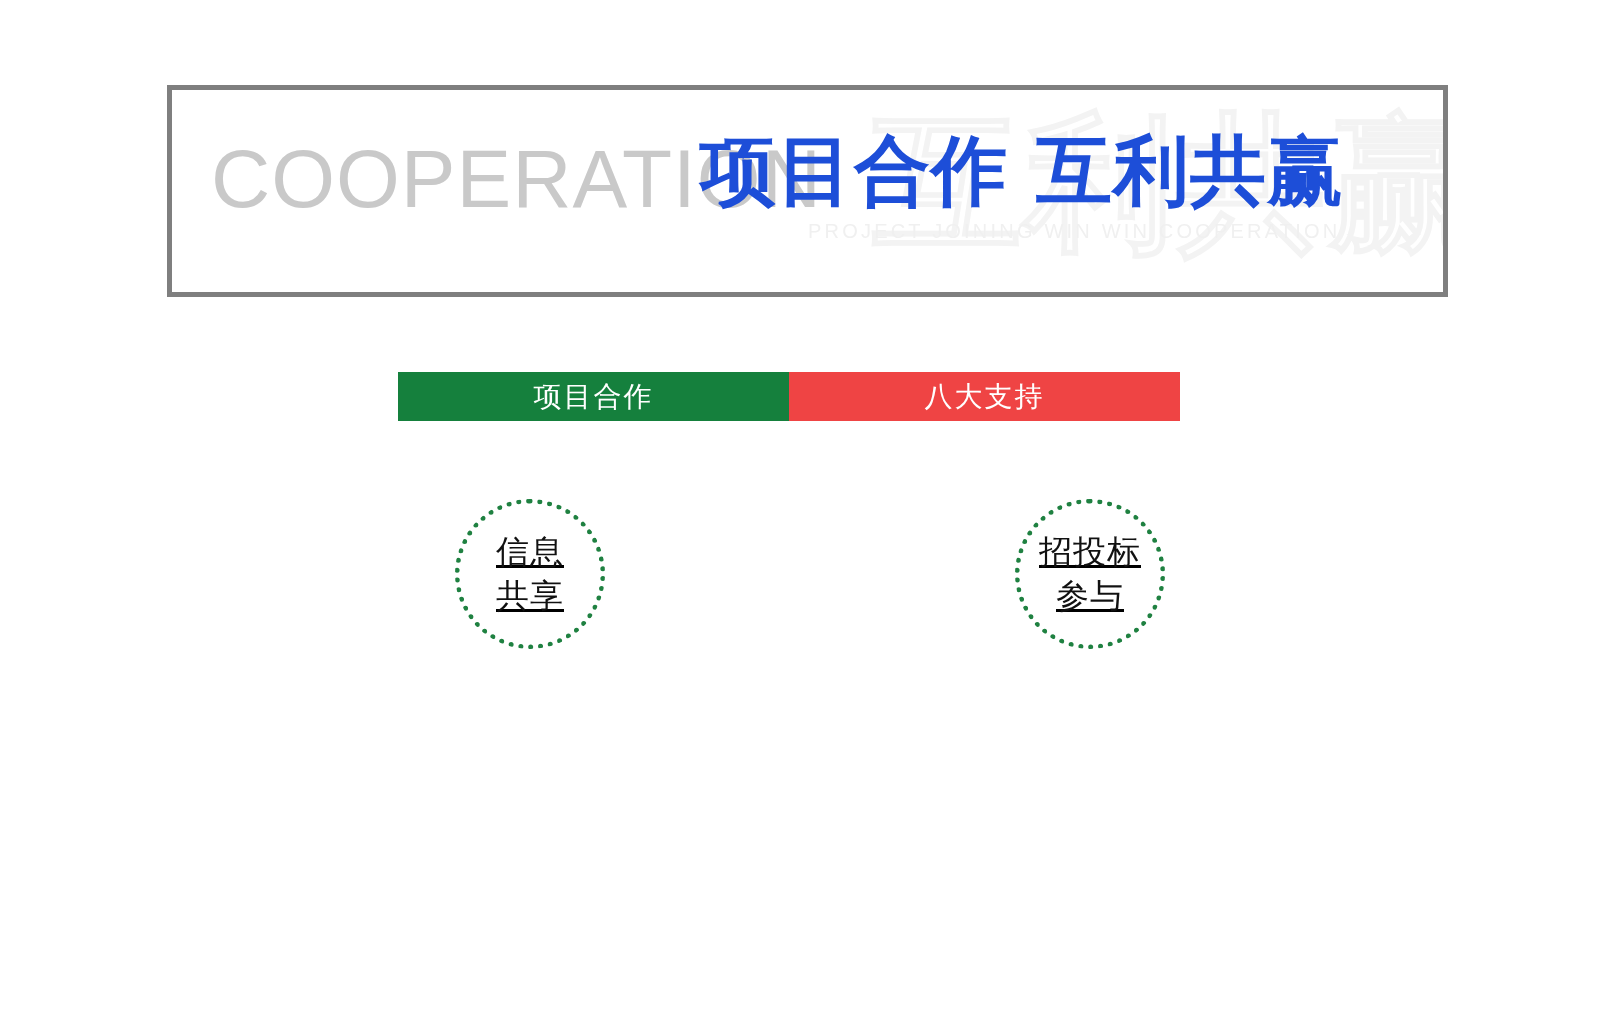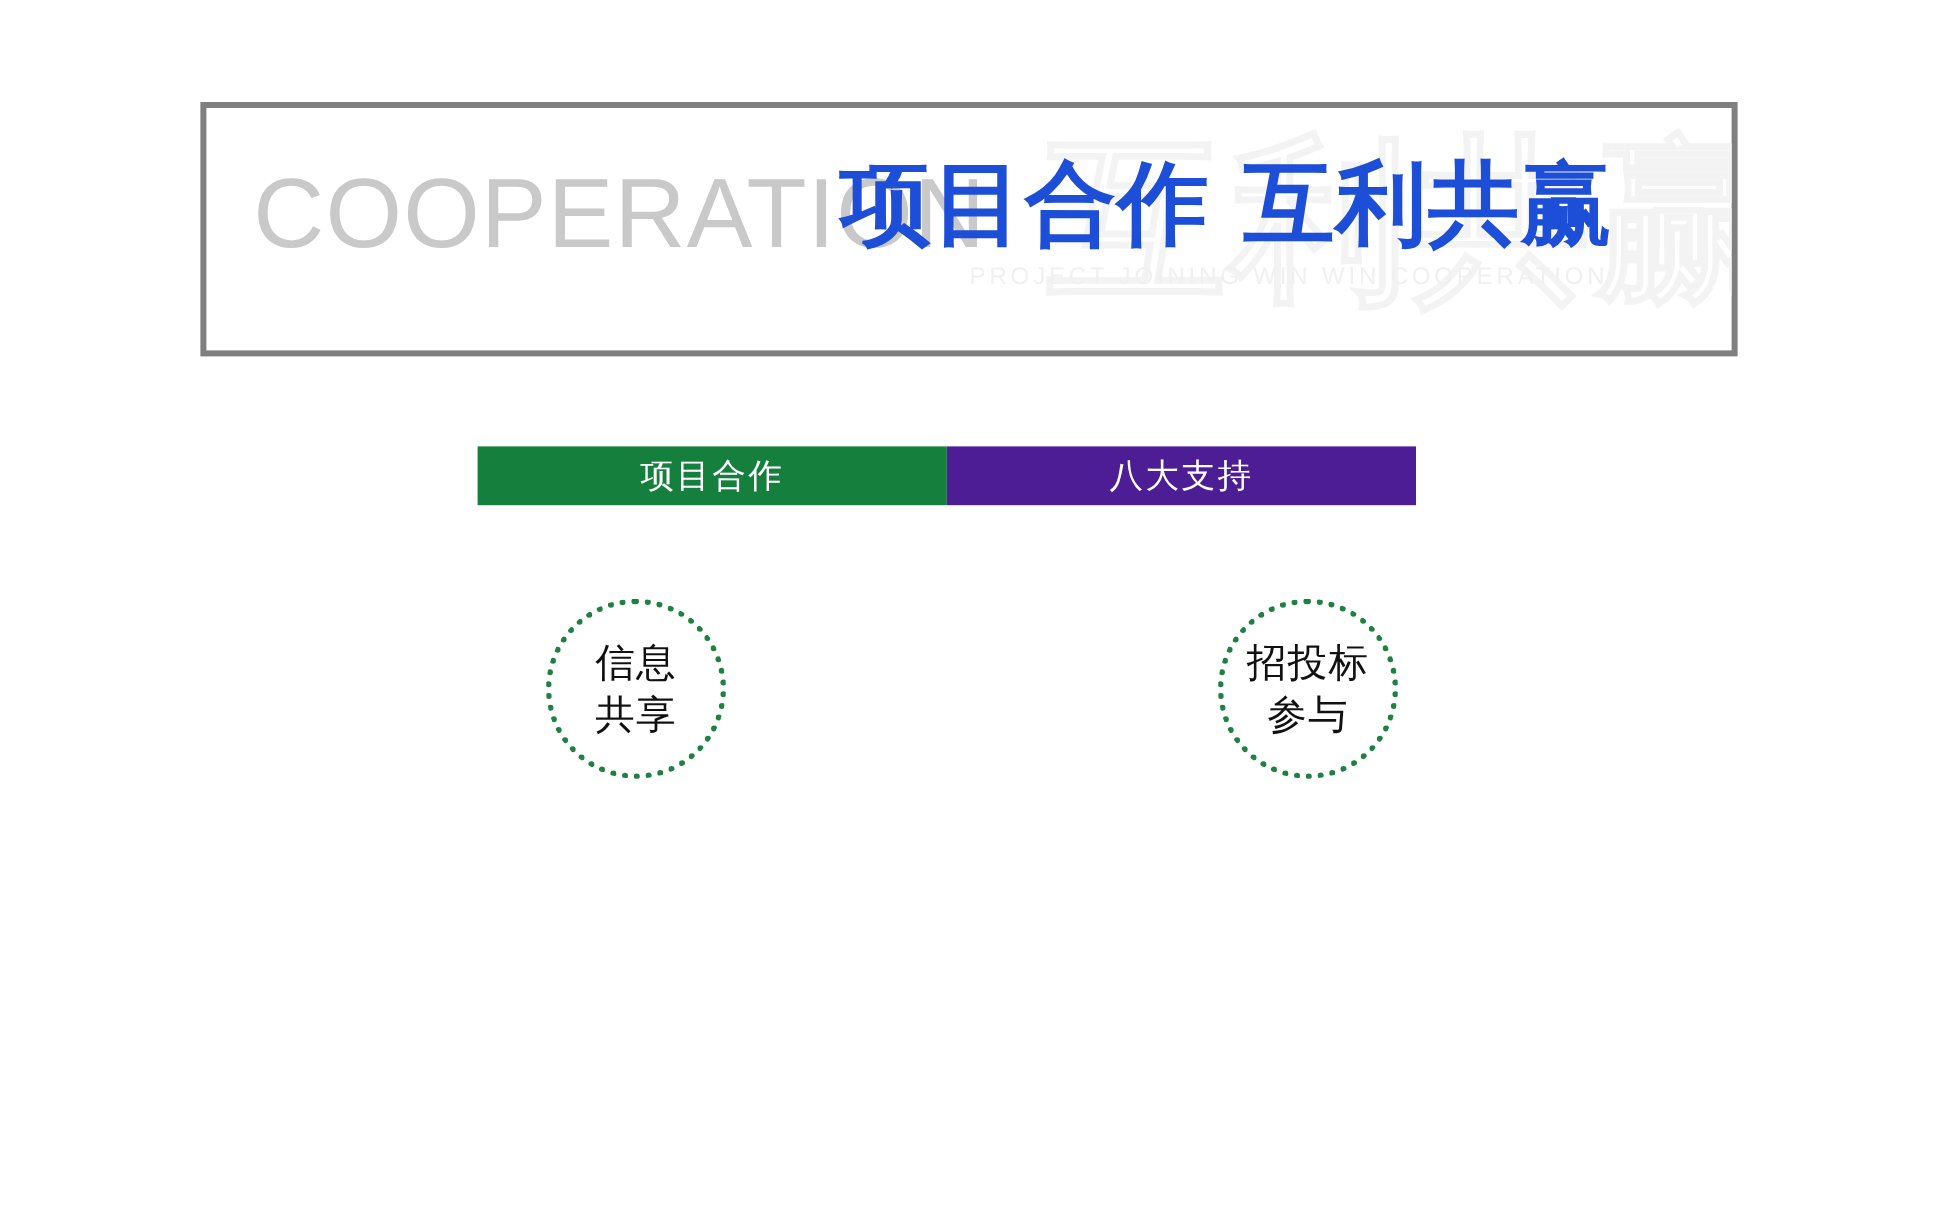--- a/index.html
+++ b/index.html
@@ -100,21 +100,21 @@
     justify-content: center;
     color: #ffffff;
     font-size: 28px;
     font-weight: 400;
     letter-spacing: 2px;
     line-height: 1;
     cursor: pointer;
     user-select: none;
   }
   .tab-green { background: #15803d; }
-  .tab-orange { background: #4c1d95; justify-content: center; }
+  .tab-orange { background: #ef4444; justify-content: center; }
 
   
   .grid {
     position: absolute;
     left: 250px;
     top: 492px;
     width: 1120px;
     height: 420px;
   }
   .grid-row {
@@ -137,20 +137,21 @@
     width: 150px;
     height: 150px;
     border-radius: 50%;
     border: 5px dotted #1f8141;
     display: flex;
     flex-direction: column;
     align-items: center;
     justify-content: center;
     box-sizing: border-box;
     cursor: pointer;
+    text-decoration: underline;
   }
   .circle-line {
     font-size: 33px;
     line-height: 1.32;
     color: #111111;
     font-weight: 400;
     letter-spacing: 1px;
     white-space: nowrap;
   }
 </style>

